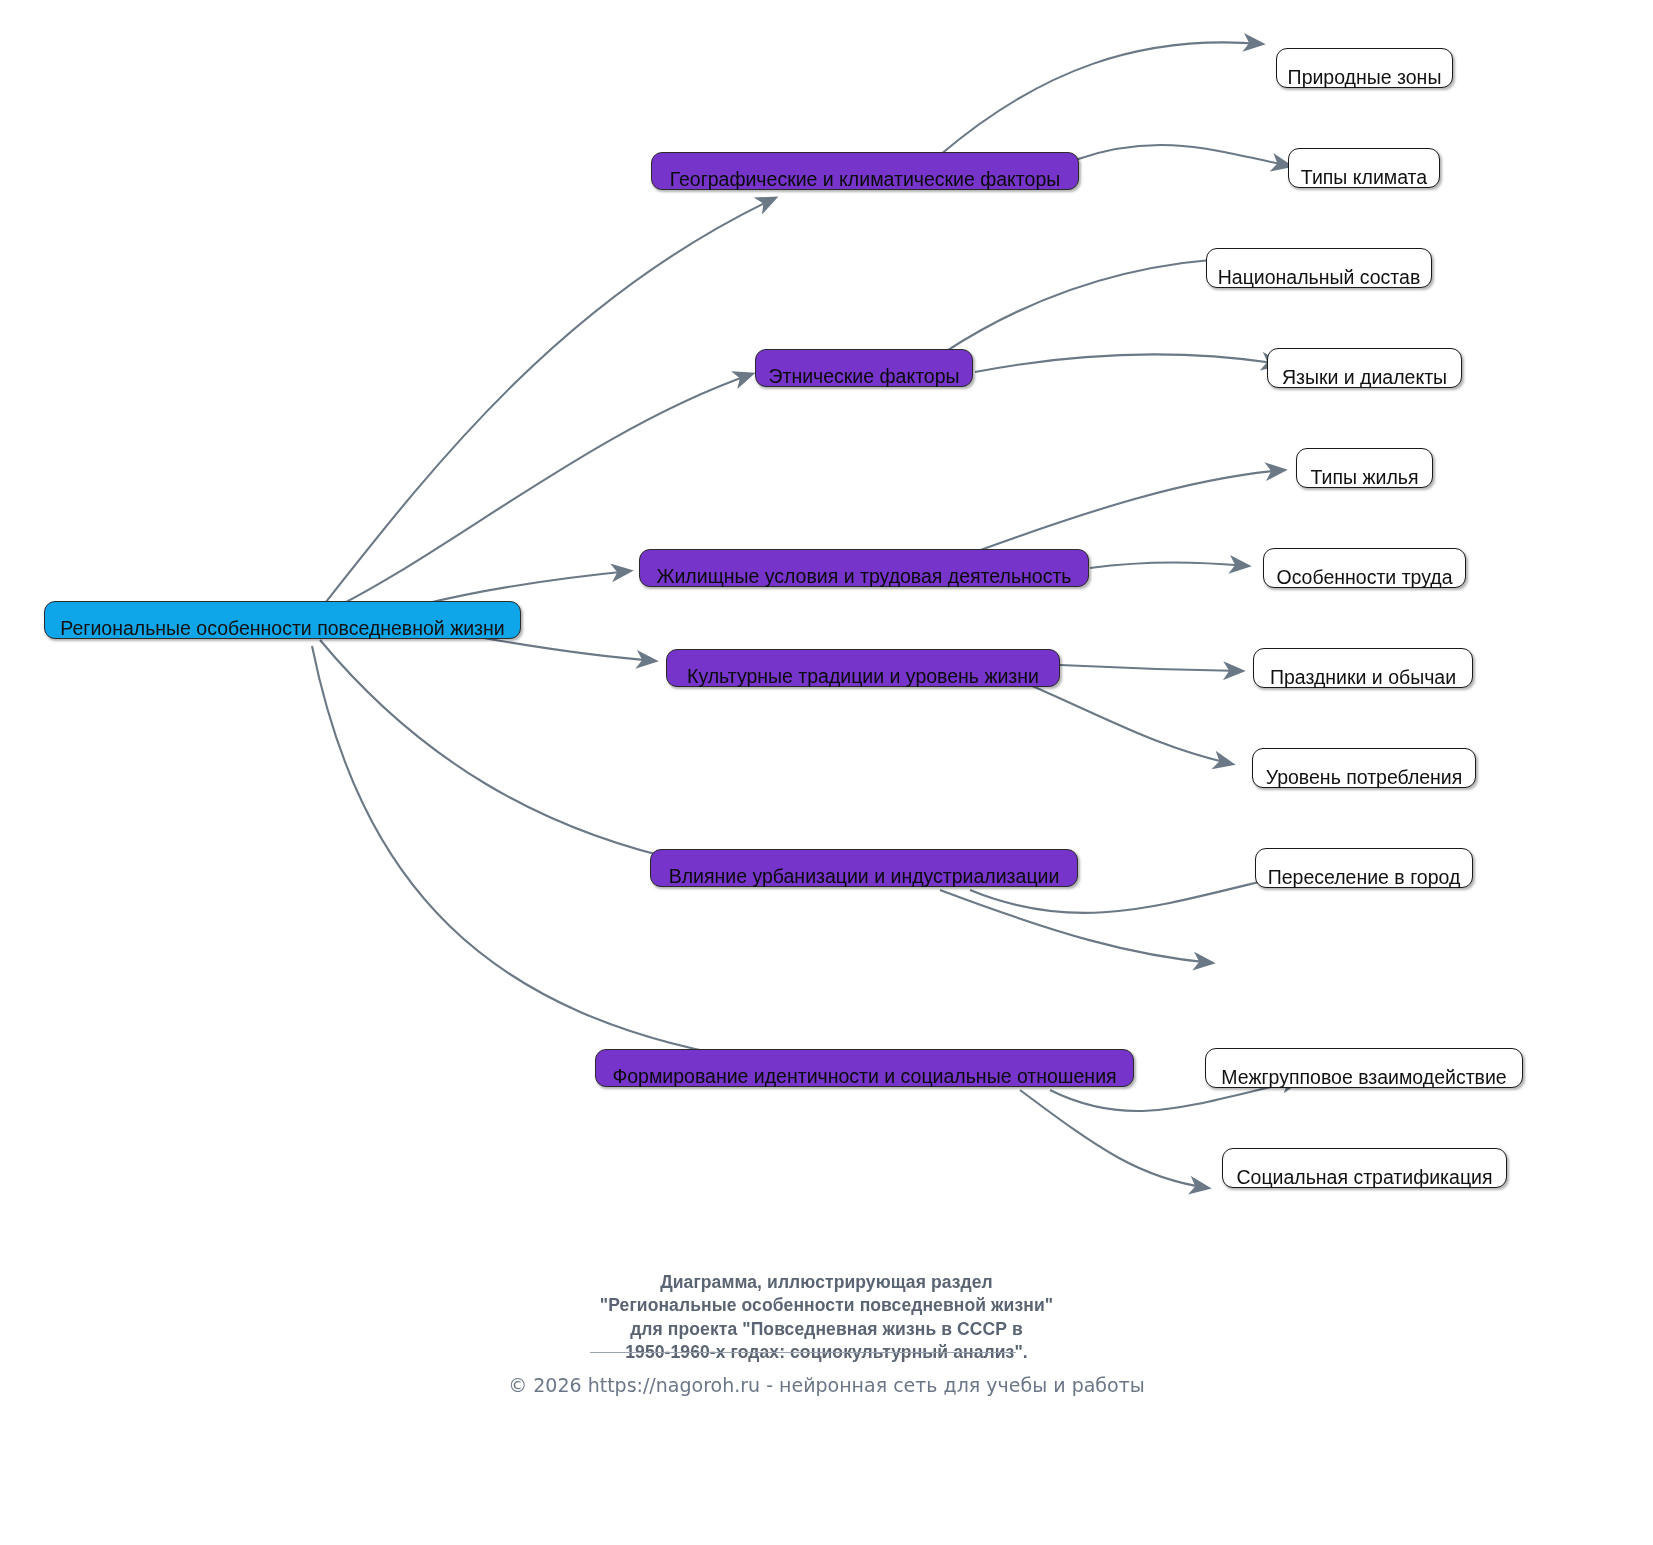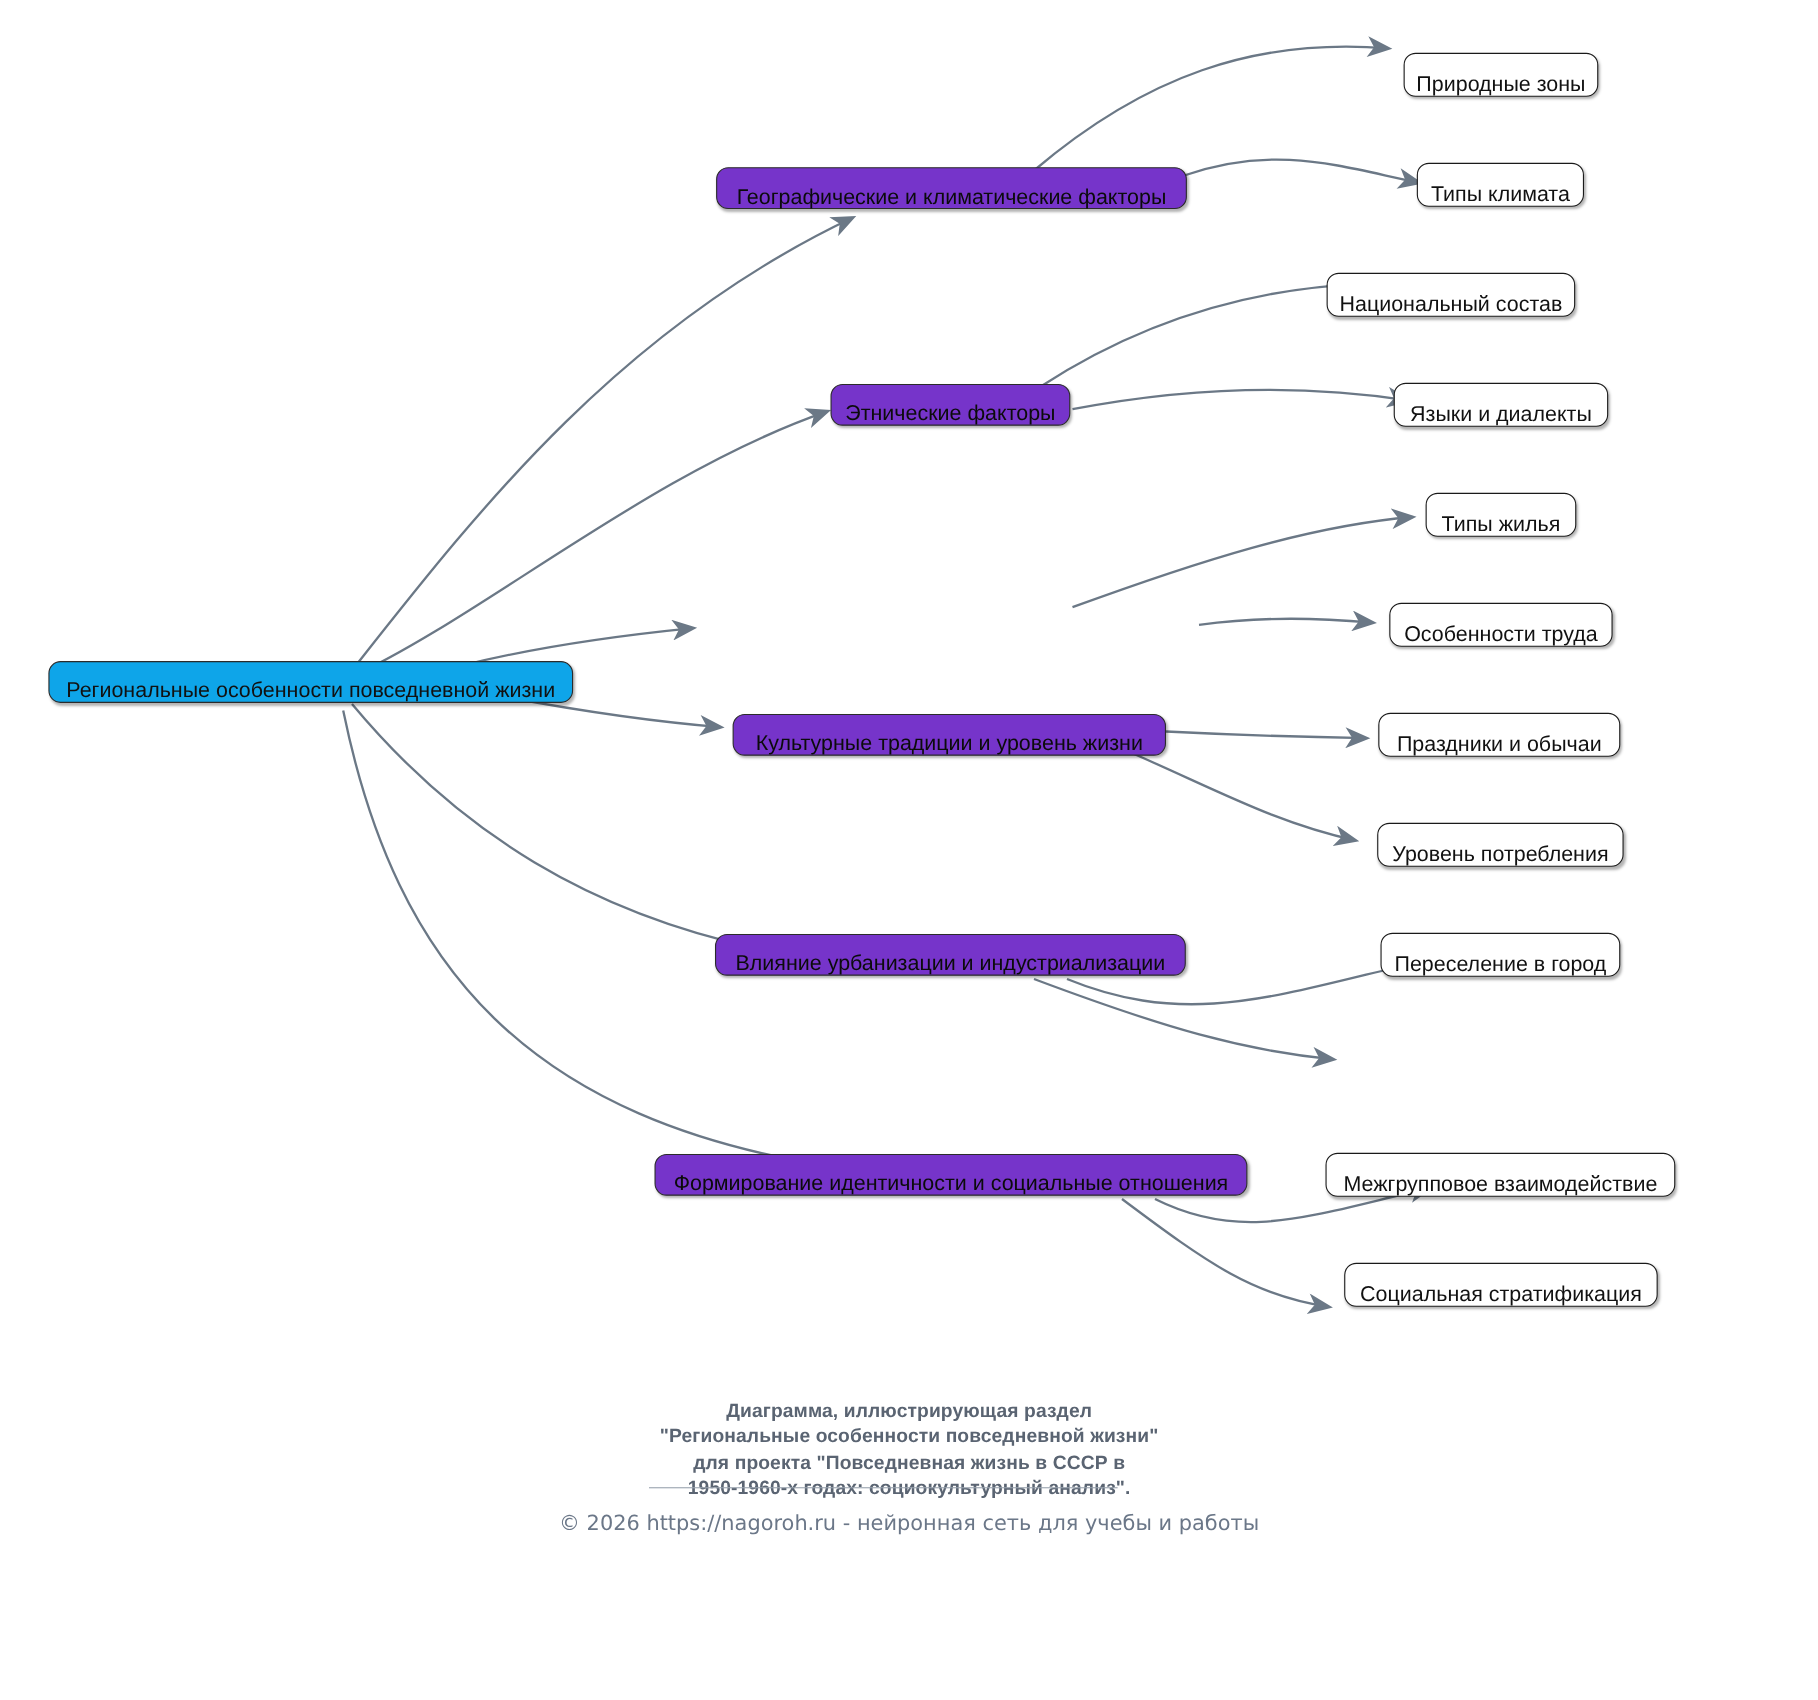--- a/index.html
+++ b/index.html
@@ -127,20 +127,23 @@
   <div class="node branch" style="left:755px;top:349px;width:218px;height:38px;">
     <span>Этнические факторы</span>
   </div>
   <div class="node leaf" style="left:1206px;top:248px;width:226px;height:40px;">
     <span>Национальный состав</span>
   </div>
   <div class="node leaf" style="left:1267px;top:348px;width:195px;height:40px;">
     <span>Языки и диалекты</span>
   </div>
 
+  <div class="node branch" style="left:639px;top:549px;width:450px;height:38px;">
+    <span>Жилищные условия и трудовая деятельность</span>
+  </div>
   <div class="node leaf" style="left:1296px;top:448px;width:137px;height:40px;">
     <span>Типы жилья</span>
   </div>
   <div class="node leaf" style="left:1263px;top:548px;width:203px;height:40px;">
     <span>Особенности труда</span>
   </div>
 
   <div class="node branch" style="left:666px;top:649px;width:394px;height:38px;">
     <span>Культурные традиции и уровень жизни</span>
   </div>

